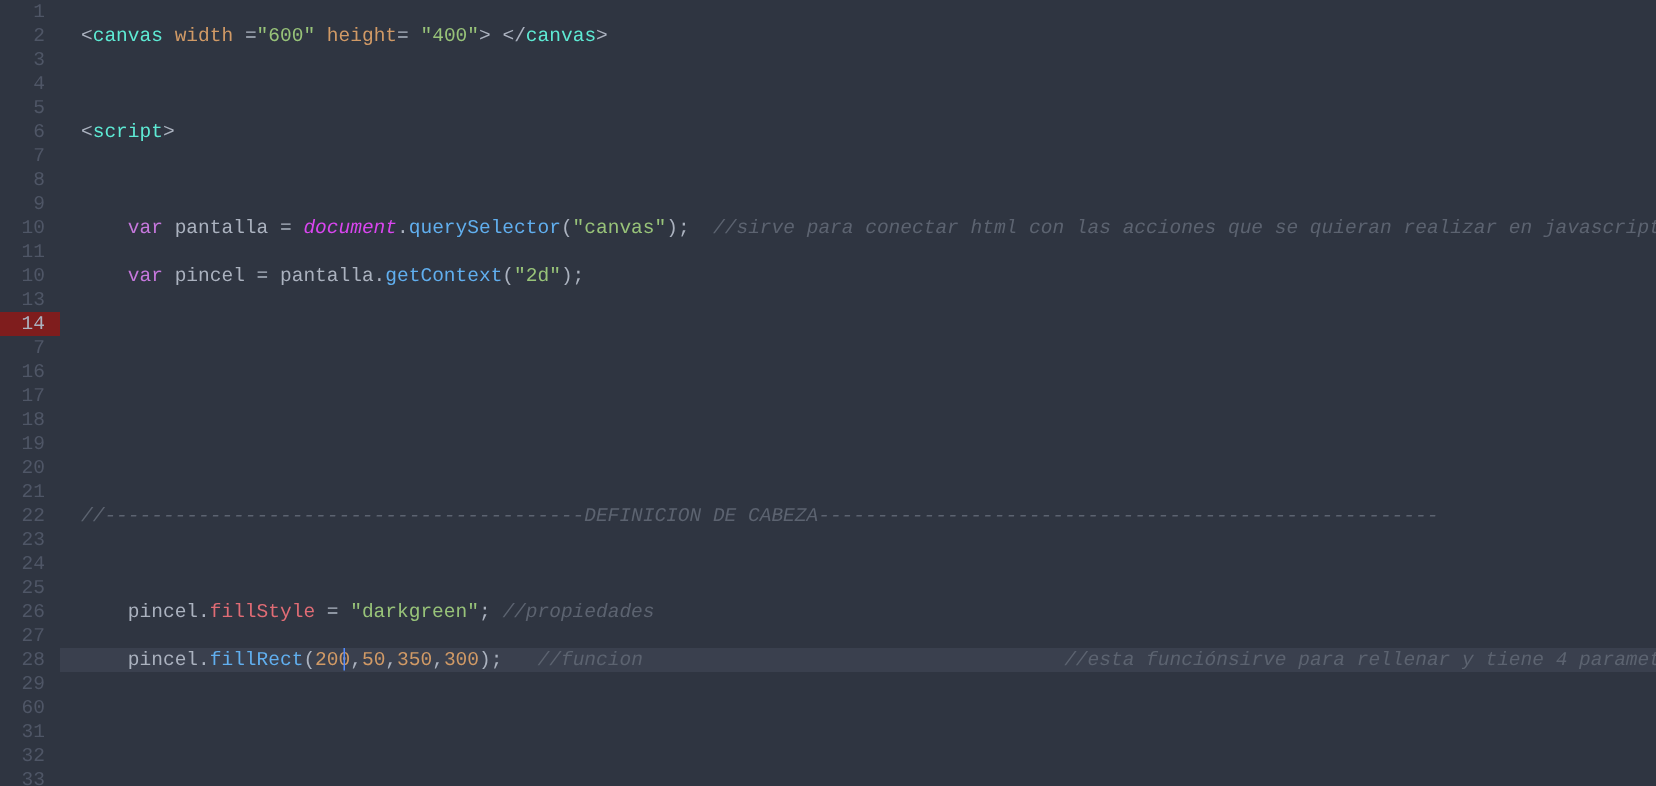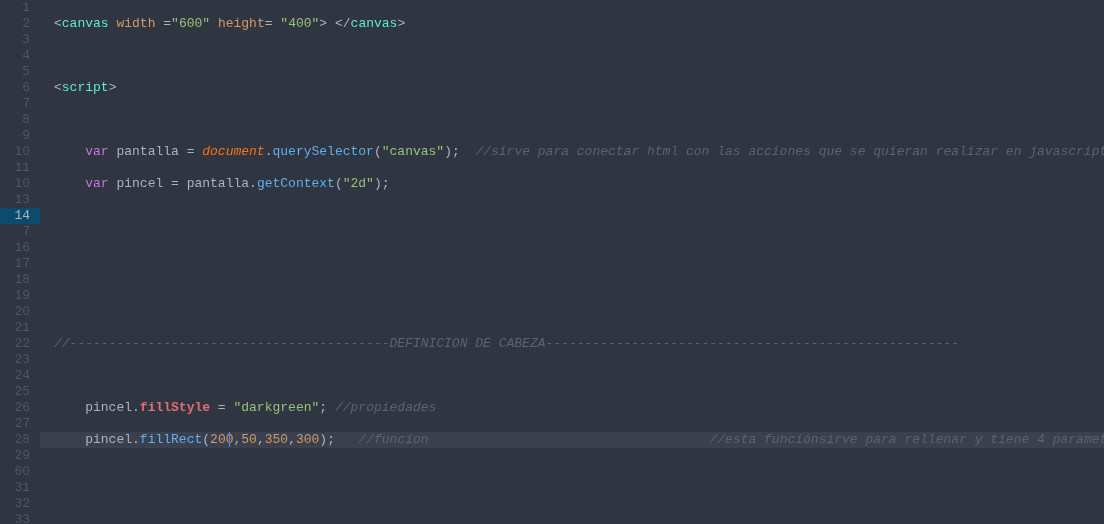--- a/index.html
+++ b/index.html
@@ -39,24 +39,24 @@
   padding-left: 14px;
 }
 
 .pn { color: #abb2bf; }  
 .tag { color: #5eead4; } 
 .attr { color: #d19a66; } 
 .str { color: #98c379; } 
 .num { color: #d19a66; } 
 .cmt { color: #5c6370; font-style: italic; } 
 .kw { color: #c678dd; } 
-.obj { color: #e06c75; font-weight: bold; }
+.obj { color: #e06c75; }
 .prop { color: #61afef; } 
 .ident { color: #abb2bf; margin-top: 20px; }
-.dom { color: #f97316; font-style: italic; }
+.dom { color: #d946ef; font-style: italic; }
 .cursor-num { color: #d19a66; position: relative; }
 .cursor-num::after {
   content: "";
   position: absolute;
   right: 3px; top: 0;
   width: 1px; height: 15px;
   background: #528bff;
 }
 </style>
 </head>
@@ -70,21 +70,21 @@
       <div>4</div>
       <div>5</div>
       <div>6</div>
       <div>7</div>
       <div>8</div>
       <div>9</div>
       <div>10</div>
       <div>11</div>
       <div>10</div>
       <div>13</div>
-      <div style="color:#abb2bf;background:#0c4a6e;margin-right:-10px;padding-right:10px">14</div>
+      <div style="color:#abb2bf;background:#7f1d1d;margin-right:-10px;padding-right:10px">14</div>
       <div>7</div>
       <div>16</div>
       <div>17</div>
       <div>18</div>
       <div>19</div>
       <div>20</div>
       <div>21</div>
       <div>22</div>
       <div>23</div>
       <div>24</div>

